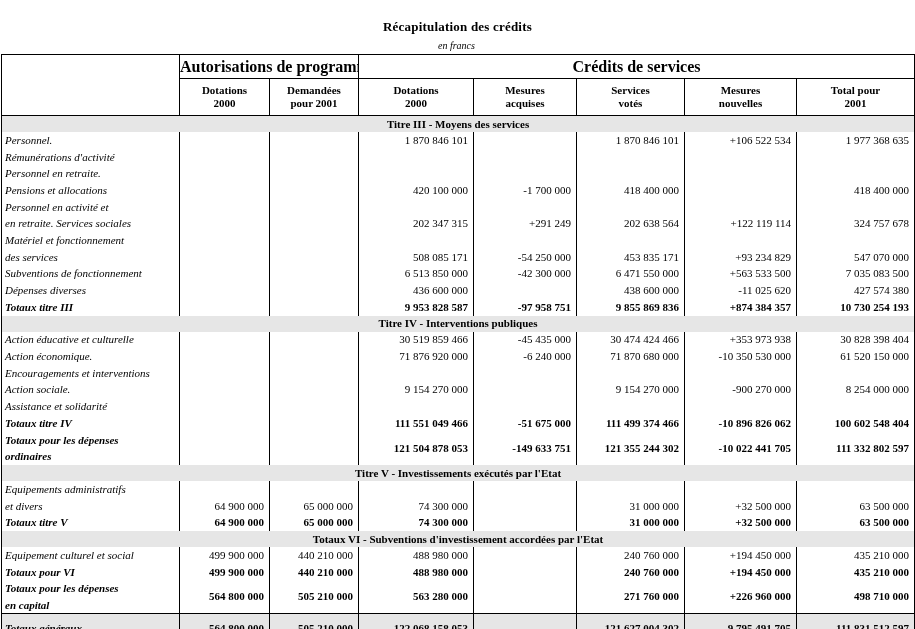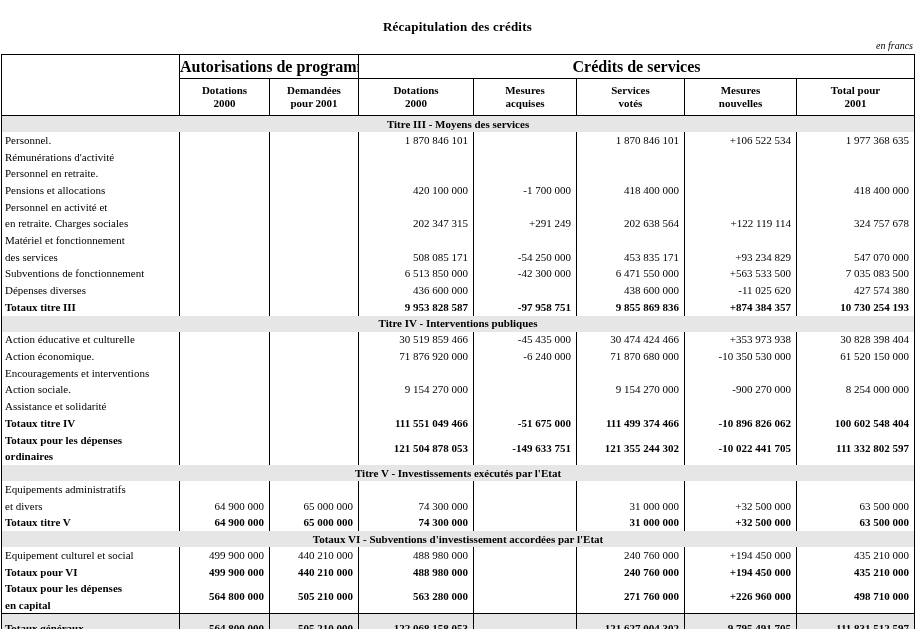--- a/index.html
+++ b/index.html
@@ -5,34 +5,34 @@
   html,body{margin:0;padding:0;}
   body{
     width:915px;height:629px;background:#ffffff;color:#000;
     font-family:"Liberation Serif","DejaVu Serif",serif;
     position:relative;overflow:hidden;
   }
   .title{
     text-align:center;font-weight:bold;font-size:13px;padding-top:19px;letter-spacing:.2px;
   }
   .unit-note{
-    text-align:right;font-style:italic;font-size:10px;padding:5px 2px 2px 0;height:12px;
+    text-align:center;font-style:italic;font-size:10px;padding:5px 2px 2px 0;height:12px;
   }
   table{
     border-collapse:collapse;table-layout:fixed;width:913px;margin-left:1px;
     border:1px solid #000;
   }
   th,td{
     font-size:11px;line-height:13px;padding:0;overflow:hidden;white-space:nowrap;
     vertical-align:middle;
   }
   thead th{font-weight:bold;text-align:center;}
   tr.group-row th{border-bottom:1px solid #000;border-left:1px solid #000;height:23px;font-size:16px;}
   tr.sub-row th{border-bottom:1px solid #000;border-left:1px solid #000;height:36px;}
-  td.label{text-align:left;padding-left:3px;}
+  td.label{text-align:left;padding-left:3px;font-style:italic;}
   td.num{text-align:right;padding-right:5px;border-left:1px solid #000;}
   tr.line{height:16.7px;}
   tr.section-row td{
     background:var(--band-bg,#e6e6e6);text-align:center;font-weight:bold;height:16px;
   }
   tr.grand td{
     border-top:1px solid #000;background:var(--grand-bg,#e6e6e6);height:29px;
   }
   .b{font-weight:bold;}
 </style>
@@ -138,21 +138,21 @@
         <td class="label">Personnel en activité et</td>
         <td class="num"></td>
         <td class="num"></td>
         <td class="num"></td>
         <td class="num"></td>
         <td class="num"></td>
         <td class="num"></td>
         <td class="num"></td>
       </tr>
       <tr class="line">
-        <td class="label">en retraite. Charges sociales</td>
+        <td class="label">en retraite. Services sociales</td>
         <td class="num"></td>
         <td class="num"></td>
         <td class="num">202 347 315</td>
         <td class="num">+291 249</td>
         <td class="num">202 638 564</td>
         <td class="num">+122 119 114</td>
         <td class="num">324 757 678</td>
       </tr>
       <tr class="line">
         <td class="label">Matériel et fonctionnement</td>

